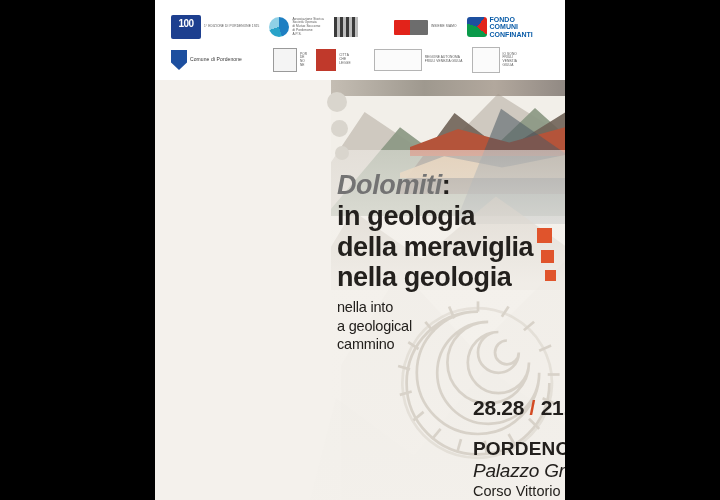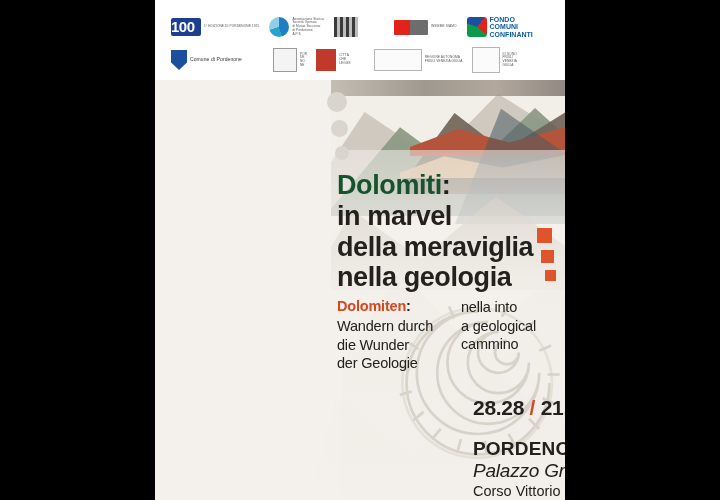--- a/index.html
+++ b/index.html
@@ -159,26 +159,26 @@
     color: #4a4a4a;
     white-space: nowrap;
   }
   .logo-mark {
     flex: 0 0 auto;
     display: inline-block;
   }
   .logo-txt { display: inline-block; }
 
   .lm-100 {
-    width: 30px; height: 18px;
+    width: 30px; height: 24px;
     background: #1d3f8f;
     color: #fff;
-    font-size: 15px;
+    font-size: 10px;
     font-weight: bold;
-    text-align: left;
+    text-align: center;
     line-height: 18px;
     letter-spacing: -0.5px;
     border-radius: 2px;
   }
   .lm-swirl {
     width: 20px; height: 20px; border-radius: 50%;
     background: conic-gradient(#1e7fc2 0 45%, #29a3c9 45% 70%, #8fd0e6 70% 100%);
   }
   .lm-grid {
     width: 24px; height: 20px;
@@ -232,21 +232,21 @@
   .txt { position: absolute; }
 
   .title-it {
     left: 182px; top: 170px; width: 230px;
     color: #23201d;
     font-size: 27px;
     font-weight: bold;
     line-height: 1.14;
     letter-spacing: -0.4px;
   }
-  .title-it .kw { color: #14532d; }
+  .title-it .kw { color: #737373; font-style: italic; }
 
   .subs {
     left: 182px; top: 298px; width: 232px;
     display: flex;
     gap: 16px;
   }
   .sub-col { width: 108px; }
   .sub-head {
     color: #d34a22;
     font-size: 14.5px;
@@ -396,34 +396,26 @@
         <div class="logo">
           <span class="logo-mark lm-box-tall"></span>
           <span class="logo-txt logo-caption">IO SONO<br>FRIULI<br>VENEZIA<br>GIULIA</span>
         </div>
       </div>
 
     </div>
 
     <div class="txt title-it">
       <div><span class="kw">Dolomiti</span><span>:</span></div>
-      <div>in marvel</div>
+      <div>in geologia</div>
       <div>della meraviglia</div>
       <div>nella geologia</div>
     </div>
 
     <div class="txt subs">
-      <div class="sub-col">
-        <div class="sub-head"><span>Dolomiten</span><span class="pc">:</span></div>
-        <div class="sub-body">
-          <div>Wandern durch</div>
-          <div>die Wunder</div>
-          <div>der Geologie</div>
-        </div>
-      </div>
       <div class="sub-col">
         <div class="sub-body">
           <div>nella into</div>
           <div>a geological</div>
           <div>cammino</div>
         </div>
       </div>
     </div>
 
     <div class="txt dates">

